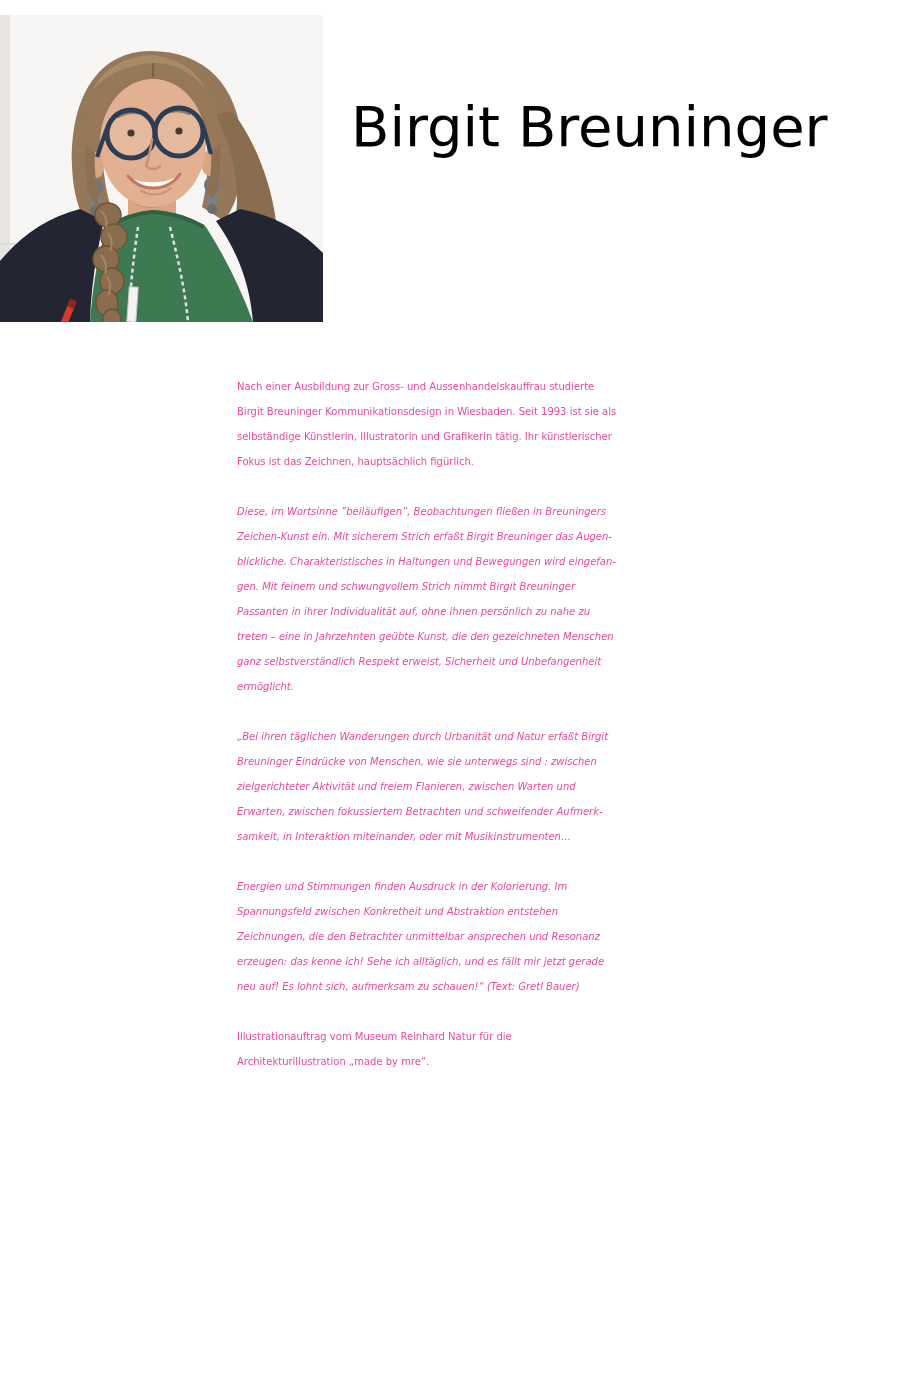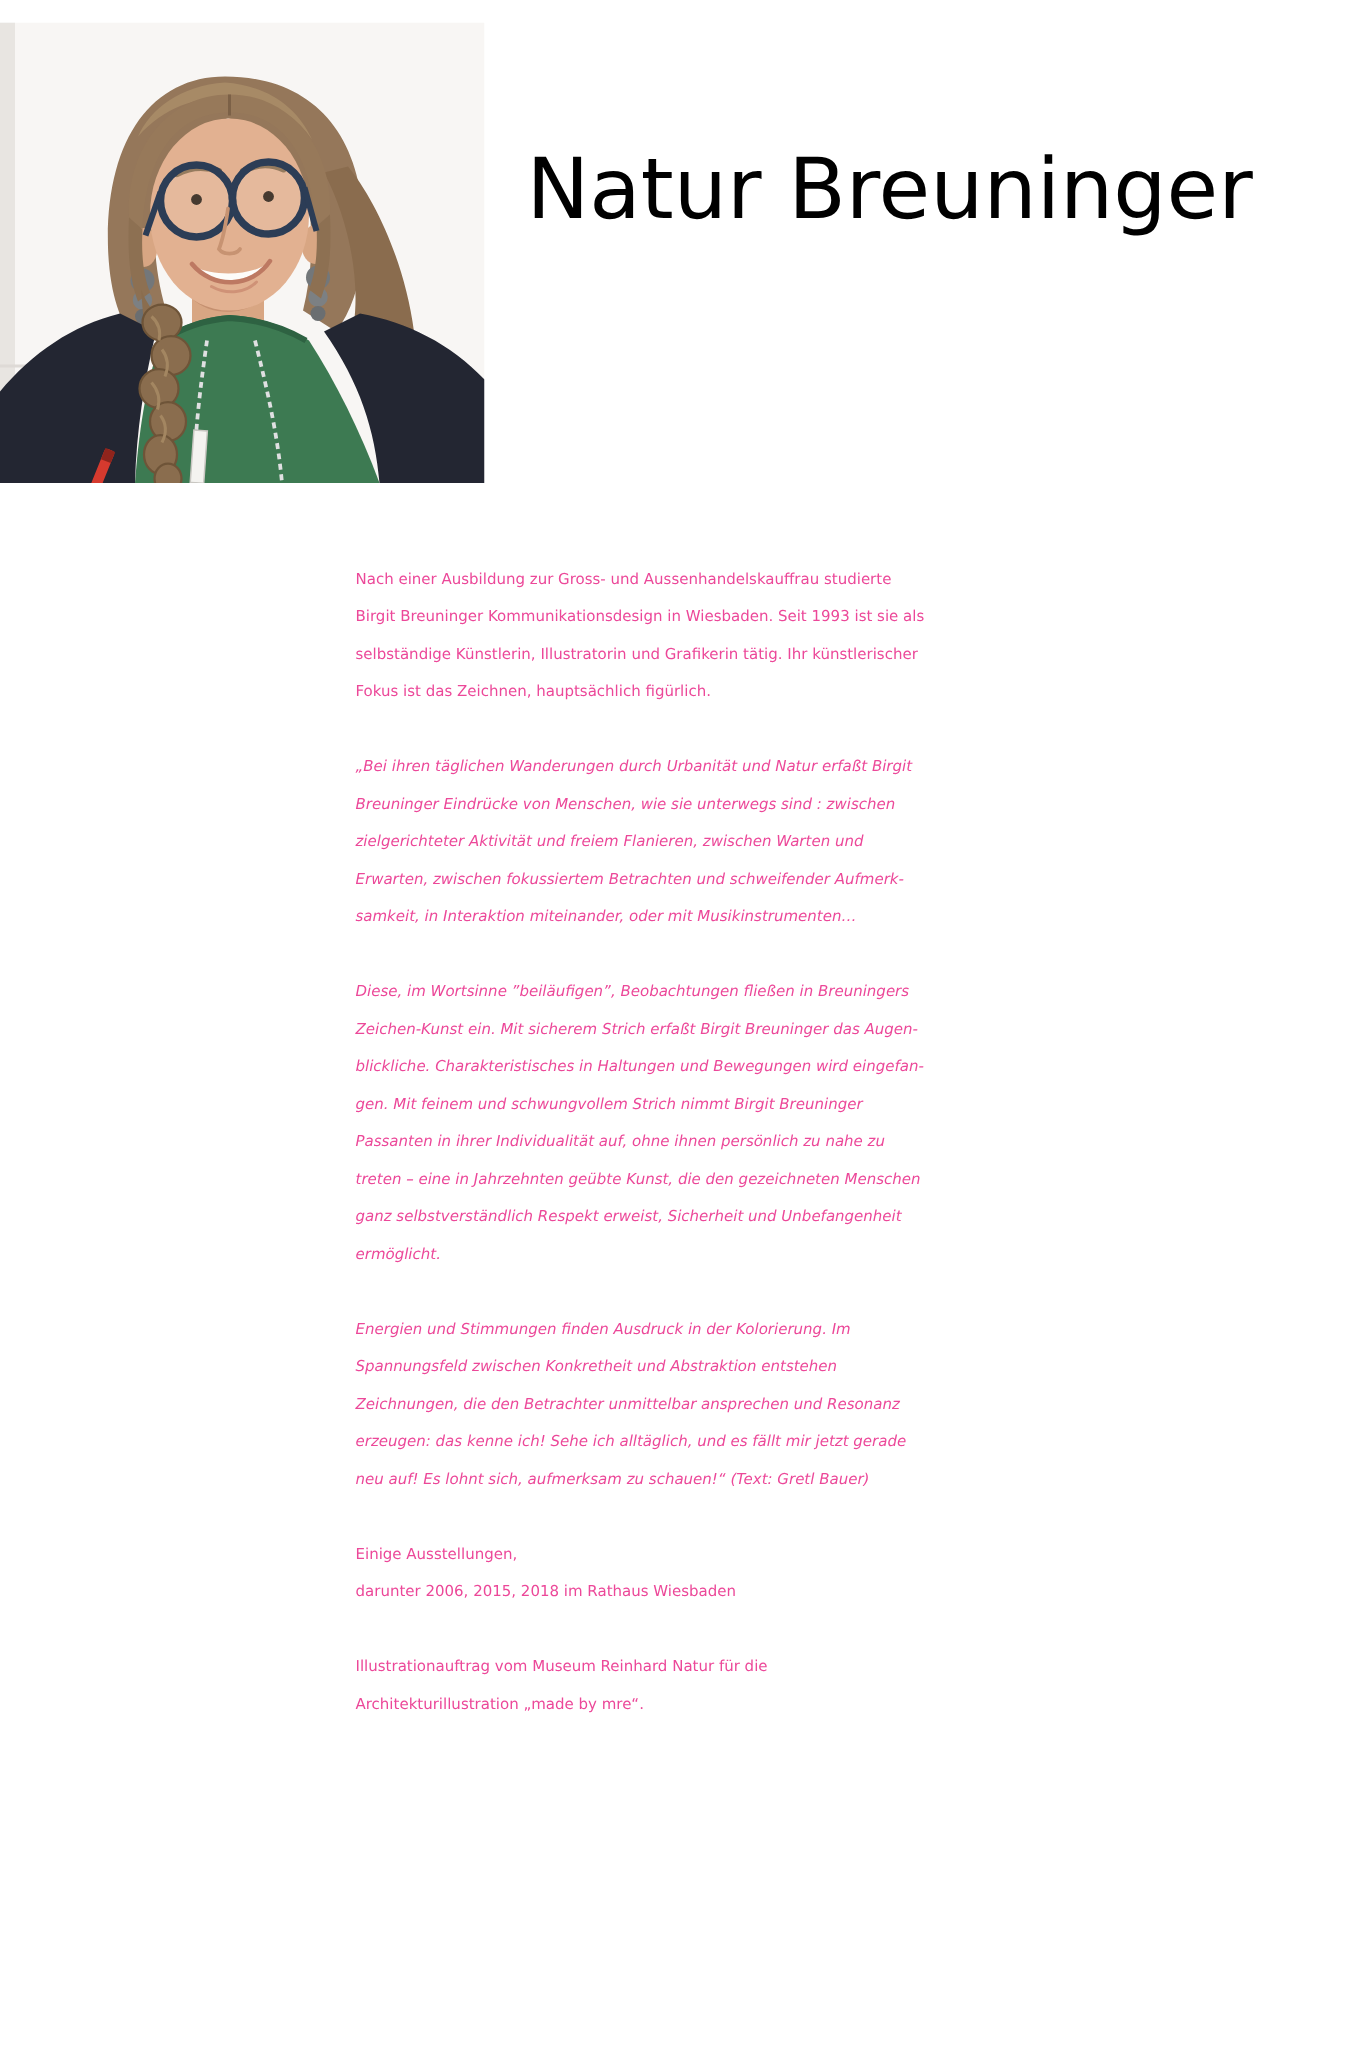--- a/index.html
+++ b/index.html
@@ -146,44 +146,42 @@
         <rect x="128" y="272" width="9" height="35" fill="#f4f3f0" stroke="#c9c7c2"></rect>
       </g>
 
       <g transform="rotate(22 68 300)">
         <rect x="64" y="284" width="7" height="34" rx="2" fill="#d63a2e"></rect>
         <rect x="64" y="284" width="7" height="8" fill="#8f241c"></rect>
       </g>
     </svg>
   </div>
 
-  <h1 class="title">Natur Breuninger</h1>
+  <h1 class="title">Birgit Breuninger</h1>
 
   <div class="content">
     <p class="para">Nach einer Ausbildung zur Gross- und Aussenhandelskauffrau studierte
 Birgit Breuninger Kommunikationsdesign in Wiesbaden. Seit 1993 ist sie als
 selbständige Künstlerin, Illustratorin und Grafikerin tätig. Ihr künstlerischer
 Fokus ist das Zeichnen, hauptsächlich figürlich.</p>
-    <p class="para italic">„Bei ihren täglichen Wanderungen durch Urbanität und Natur erfaßt Birgit
-Breuninger Eindrücke von Menschen, wie sie unterwegs sind : zwischen
-zielgerichteter Aktivität und freiem Flanieren, zwischen Warten und
-Erwarten, zwischen fokussiertem Betrachten und schweifender Aufmerk-
-samkeit, in Interaktion miteinander, oder mit Musikinstrumenten…</p>
     <p class="para italic">Diese, im Wortsinne ”beiläufigen”, Beobachtungen fließen in Breuningers
 Zeichen-Kunst ein. Mit sicherem Strich erfaßt Birgit Breuninger das Augen-
 blickliche. Charakteristisches in Haltungen und Bewegungen wird eingefan-
 gen. Mit feinem und schwungvollem Strich nimmt Birgit Breuninger
 Passanten in ihrer Individualität auf, ohne ihnen persönlich zu nahe zu
 treten – eine in Jahrzehnten geübte Kunst, die den gezeichneten Menschen
 ganz selbstverständlich Respekt erweist, Sicherheit und Unbefangenheit
 ermöglicht.</p>
+    <p class="para italic">„Bei ihren täglichen Wanderungen durch Urbanität und Natur erfaßt Birgit
+Breuninger Eindrücke von Menschen, wie sie unterwegs sind : zwischen
+zielgerichteter Aktivität und freiem Flanieren, zwischen Warten und
+Erwarten, zwischen fokussiertem Betrachten und schweifender Aufmerk-
+samkeit, in Interaktion miteinander, oder mit Musikinstrumenten…</p>
     <p class="para italic">Energien und Stimmungen finden Ausdruck in der Kolorierung. Im
 Spannungsfeld zwischen Konkretheit und Abstraktion entstehen
 Zeichnungen, die den Betrachter unmittelbar ansprechen und Resonanz
 erzeugen: das kenne ich! Sehe ich alltäglich, und es fällt mir jetzt gerade
 neu auf! Es lohnt sich, aufmerksam zu schauen!“ (Text: Gretl Bauer)</p>
-    <p class="para">Einige Ausstellungen,
-darunter 2006, 2015, 2018 im Rathaus Wiesbaden</p>
     <p class="para">Illustrationauftrag vom Museum Reinhard Natur für die
 Architekturillustration „made by mre“.</p>
   </div>
 
 </div>
 
 </body></html>

